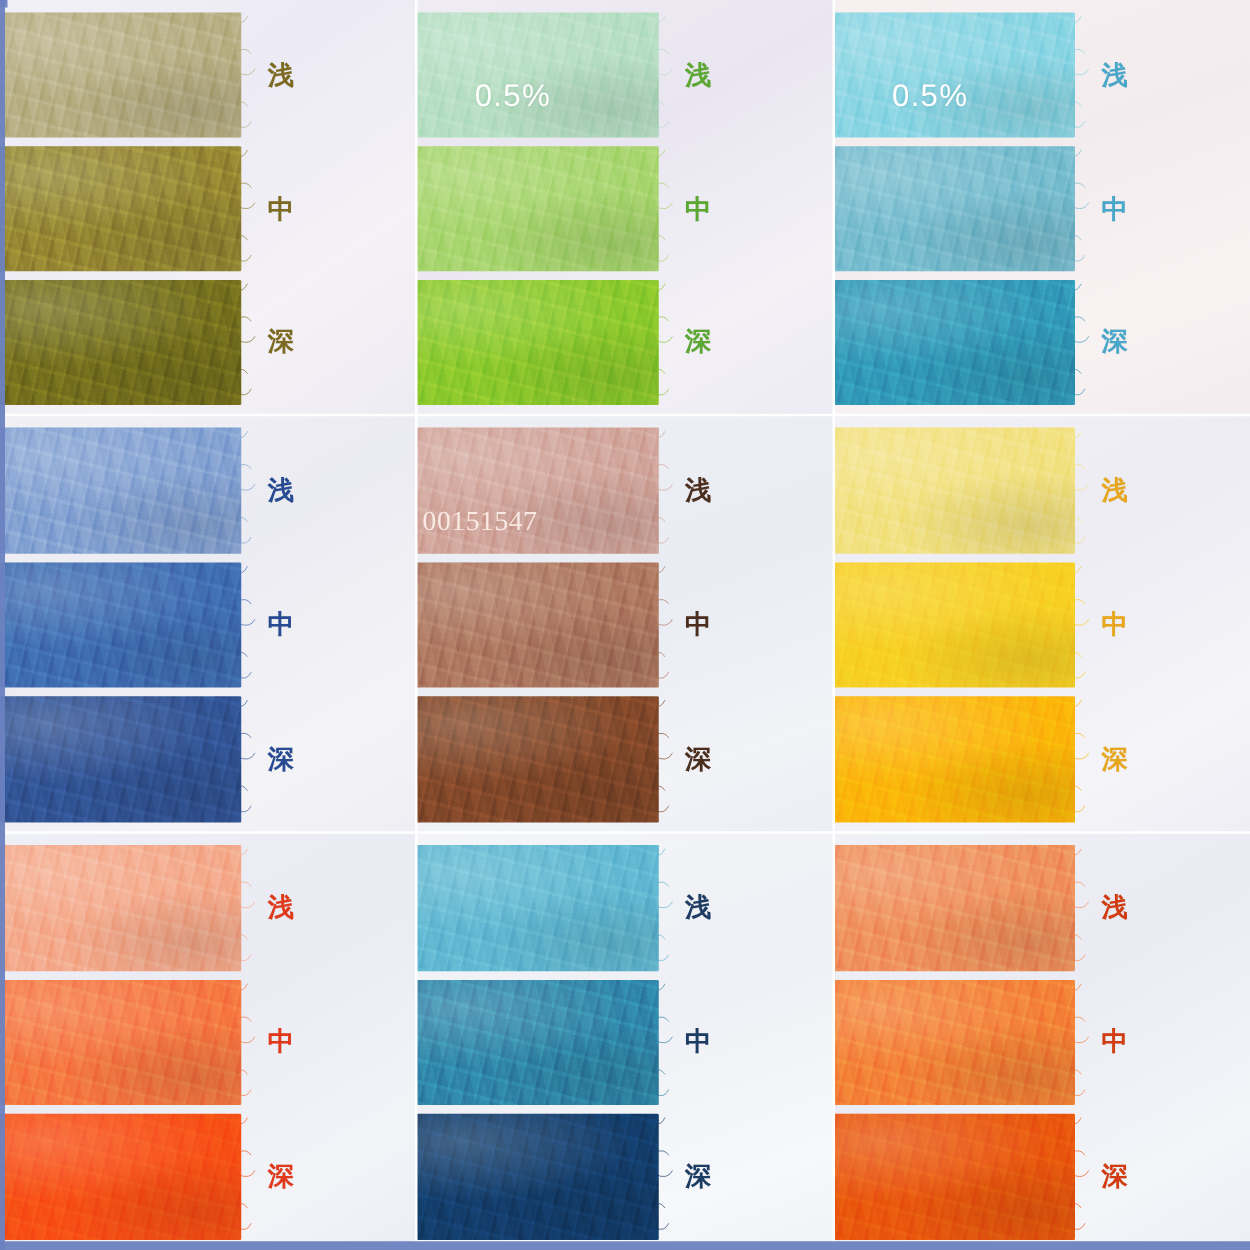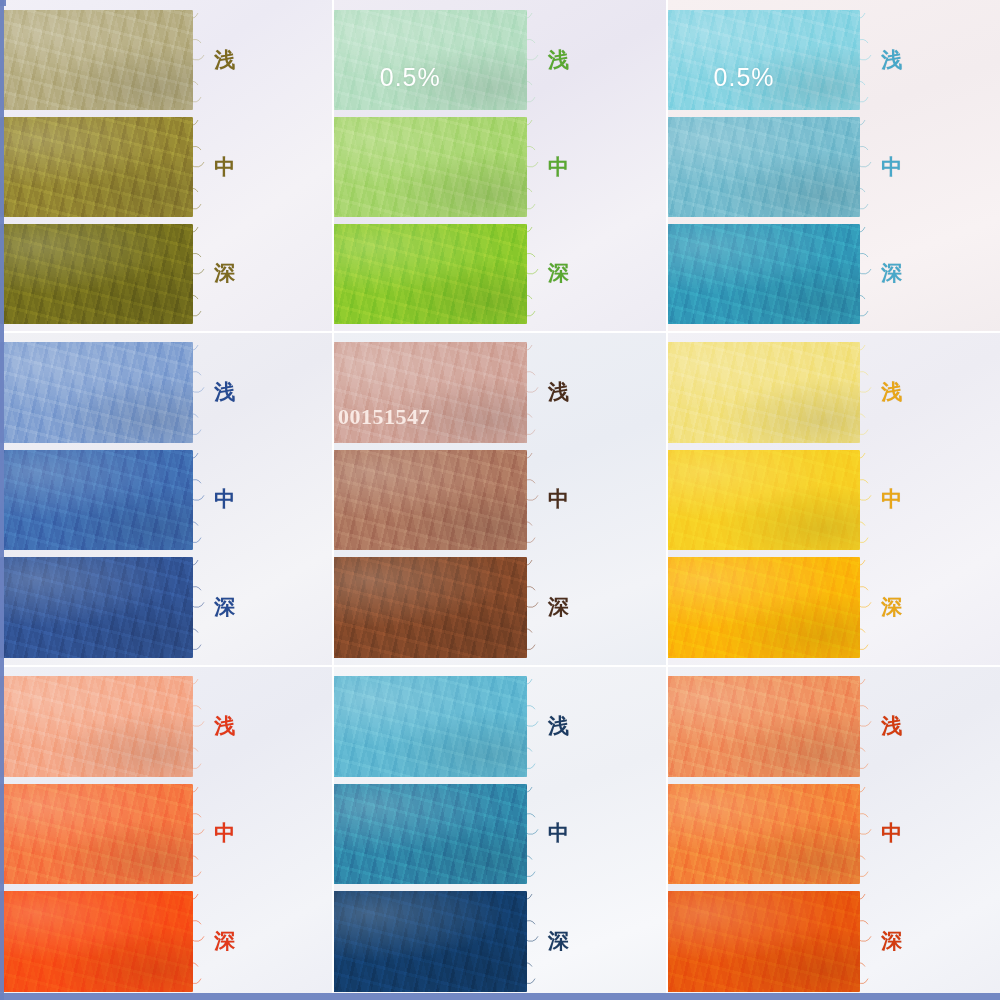--- a/index.html
+++ b/index.html
@@ -109,21 +109,21 @@
     text-shadow:0 0 3px rgba(0,0,0,.10);
   }
 
   
   .watermark{
     position:absolute;
     left:1.5%;
     top:21.5%;
     font-family:"Liberation Serif", serif;
     font-size:22px;
-    font-weight:700;
+    font-weight:400;
     color:rgba(255,245,240,.86);
     letter-spacing:.5px;
   }
 
   
   .frame-l, .frame-b, .frame-t{
     position:absolute;
     pointer-events:none;
     z-index:40;
   }

